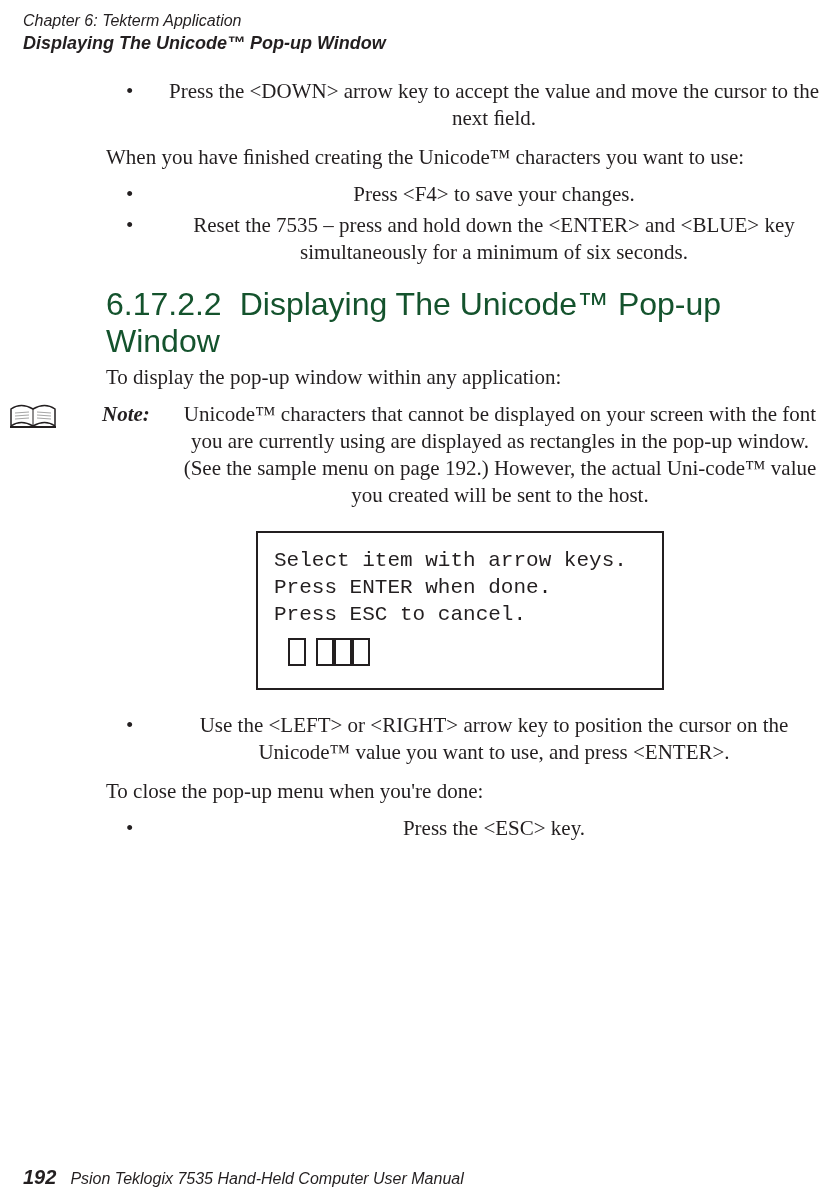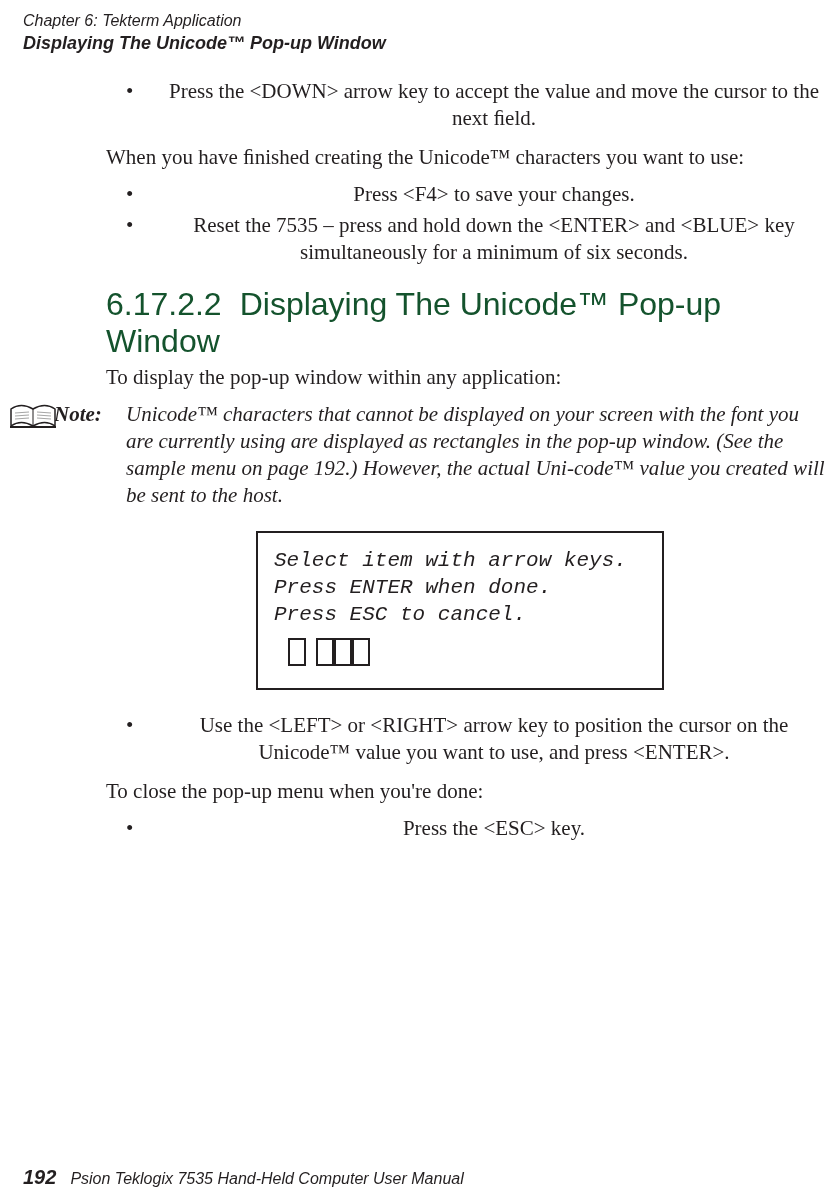--- a/index.html
+++ b/index.html
@@ -70,21 +70,21 @@
     font-weight: 400;
     font-size: 32px;
     margin: 20px 0 4px 0;
     letter-spacing: 0px;
     color: #14532d;
   }
   h2.sect .num { margin-right: 18px; }
   .note-row {
     position: relative;
     margin-left: -106px;
-    padding-left: 54px;
+    padding-left: 102px;
     margin-top: 6px;
     margin-bottom: 14px;
   }
   .note-icon {
     position: absolute;
     left: 8px;
     top: 2px;
     width: 50px;
     height: 30px;
   }
@@ -93,33 +93,32 @@
     font-size: 21px;
     line-height: 27px;
   }
   .note-label {
     font-style: italic;
     font-weight: 700;
     width: 72px;
     flex: 0 0 72px;
   }
   .note-body {
-    font-style: italic;
     flex: 1;
+    text-align: center;
   }
   .sample-box {
     margin: 22px 0 22px 150px;
     width: 408px;
     border: 2px solid #231f20;
     padding: 14px 16px 22px 16px;
     font-family: "Courier New", Courier, monospace;
     font-size: 21px;
     line-height: 27px;
     box-sizing: border-box;
-    font-style: italic;
   }
   .sample-glyphs {
     margin-top: 10px;
     padding-left: 14px;
   }
   .sample-glyphs .rect {
     display: inline-block;
     width: 18px;
     height: 28px;
     border: 2.5px solid #231f20;

